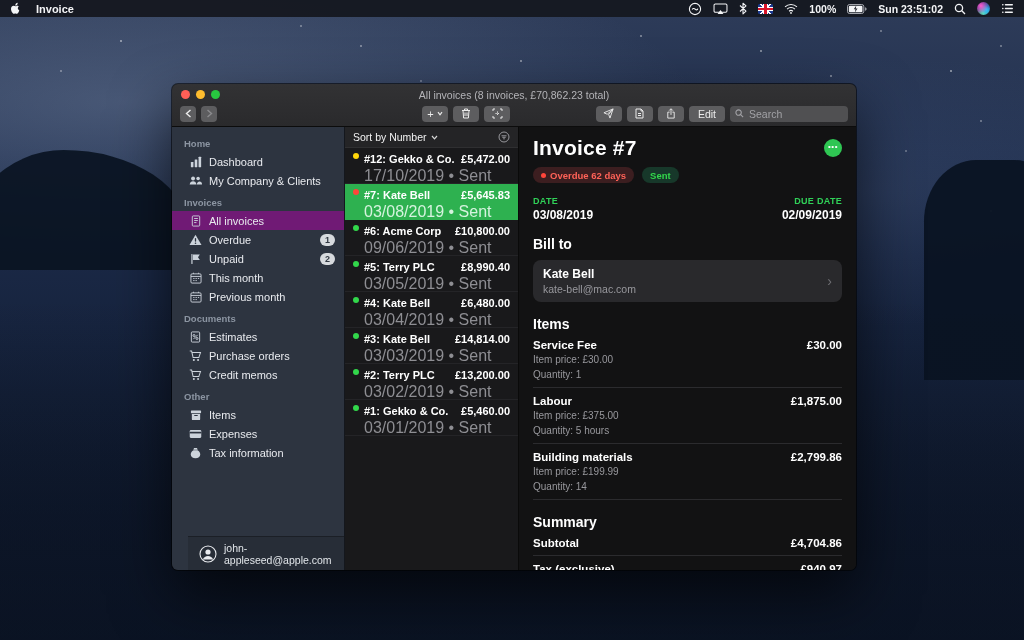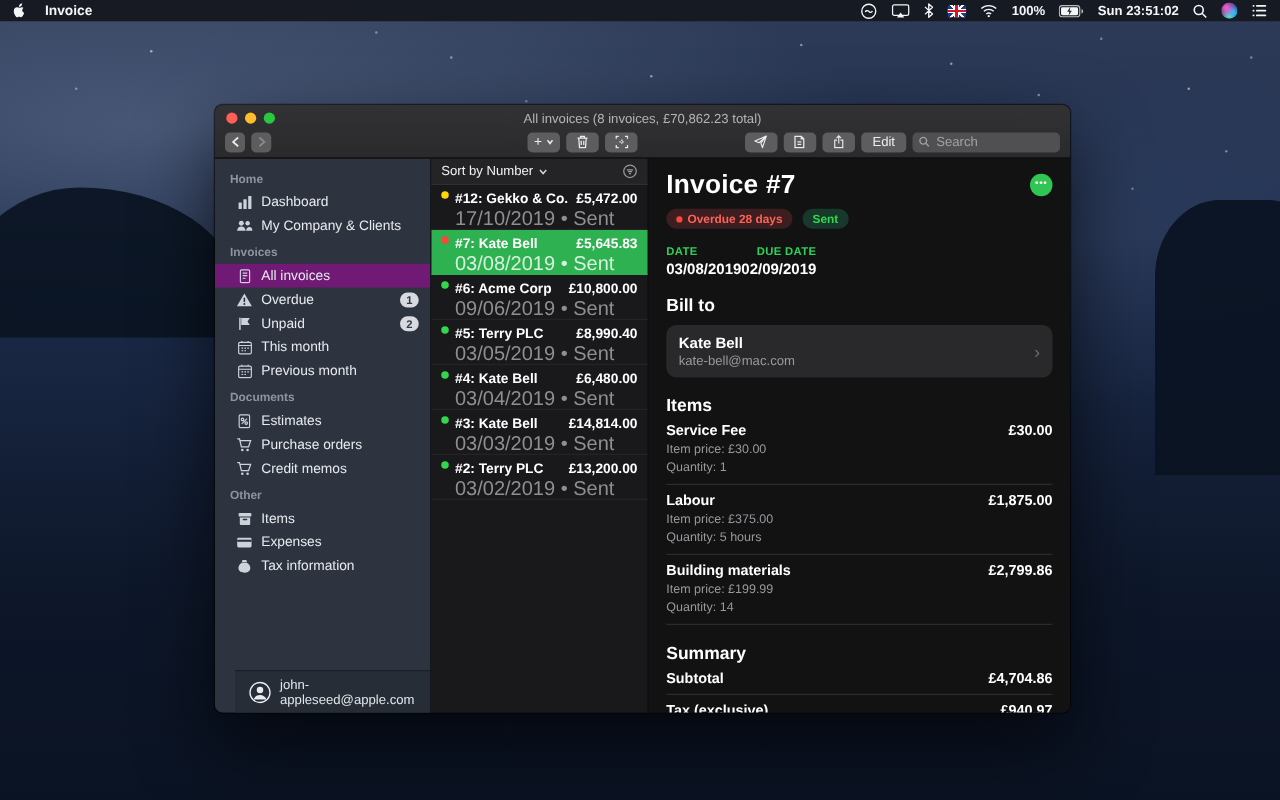--- a/index.html
+++ b/index.html
@@ -97,21 +97,21 @@
   .detail{flex:1;background:#121213;padding:0 14px;overflow:hidden;position:relative;box-sizing:border-box}
   .d-titlebar{display:flex;align-items:center;margin-top:9px}
   .d-title{font-size:21px;font-weight:bold;color:#fff;letter-spacing:.2px}
   .more-btn{margin-left:auto;width:18px;height:18px;border-radius:50%;background:#2fc653;color:#fff;border:0;
     display:flex;align-items:center;justify-content:center;font-size:8px;letter-spacing:.5px;padding:0 0 3px}
   .badges{display:flex;gap:8px;margin-top:7px}
   .pill{font-size:9.5px;font-weight:bold;border-radius:9px;padding:2.5px 8px;display:flex;align-items:center;gap:4px}
   .pill.overdue{background:#3c1e20;color:#ff6257}
   .pill.overdue::before{content:"";width:5px;height:5px;border-radius:50%;background:#ff453a}
   .pill.sent{background:#17382a;color:#32d74b}
-  .dates{display:flex;margin-top:13px}
+  .dates{display:flex;justify-content:space-between;margin-top:13px}
   .date-label{font-size:9px;font-weight:bold;color:#30d158;letter-spacing:.3px}
   .date-value{font-size:12px;font-weight:bold;color:#fff;margin-top:2px}
   .dcol.right{text-align:right}
   .section-h{font-size:14px;font-weight:bold;color:#fff;margin-top:14px}
   .bill-card{margin-top:8px;background:#29292c;border-radius:8px;padding:7px 10px;display:flex;align-items:center}
   .bc-name{font-size:12px;font-weight:bold;color:#fff}
   .bc-mail{font-size:10.5px;color:#98989d;margin-top:2px}
   .bc-chev{margin-left:auto;color:#6e6e73;font-size:14px}
   .item-row{padding:7px 0 6px;border-bottom:1px solid #2b2b2e}
   .ir-top{display:flex;align-items:baseline}
@@ -554,32 +554,40 @@
             <div class="row-sub">03/03/2019 • Sent</div>
           </div>
           <div class="row">
             <div class="row-top">
               <span class="dot" style="background: rgb(50, 215, 75);"></span>
               <span class="row-title">#2: Terry PLC</span>
               <span class="row-amount">£13,200.00</span>
             </div>
             <div class="row-sub">03/02/2019 • Sent</div>
           </div>
+          <div class="row">
+            <div class="row-top">
+              <span class="dot" style="background: rgb(50, 215, 75);"></span>
+              <span class="row-title">#1: Gekko &amp; Co.</span>
+              <span class="row-amount">£5,460.00</span>
+            </div>
+            <div class="row-sub">03/01/2019 • Sent</div>
+          </div>
         </div>
     </div>
 
     <div class="detail">
       <div class="d-titlebar">
         <span class="d-title">Invoice #7</span>
         <button class="more-btn">
             <span>•••</span>
           </button>
       </div>
       <div class="badges">
-        <span class="pill overdue">Overdue 28 days</span>
+        <span class="pill overdue">Overdue 62 days</span>
         <span class="pill sent">Sent</span>
       </div>
       <div class="dates">
         <div class="dcol">
           <div class="date-label">DATE</div>
           <div class="date-value">03/08/2019</div>
         </div>
         <div class="dcol right">
           <div class="date-label">DUE DATE</div>
           <div class="date-value">02/09/2019</div>

